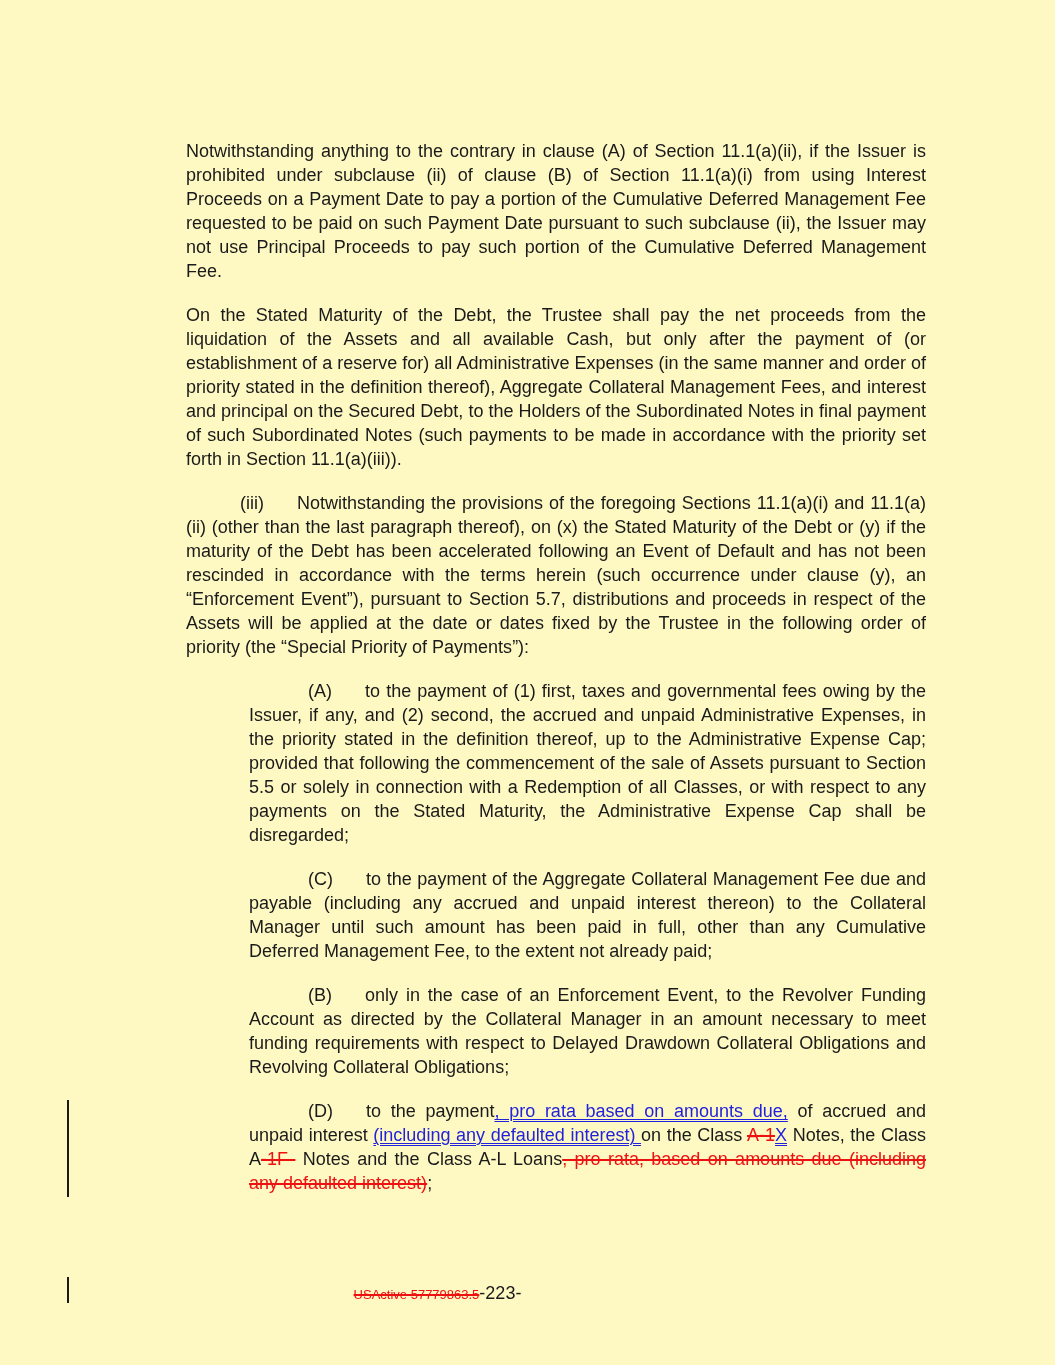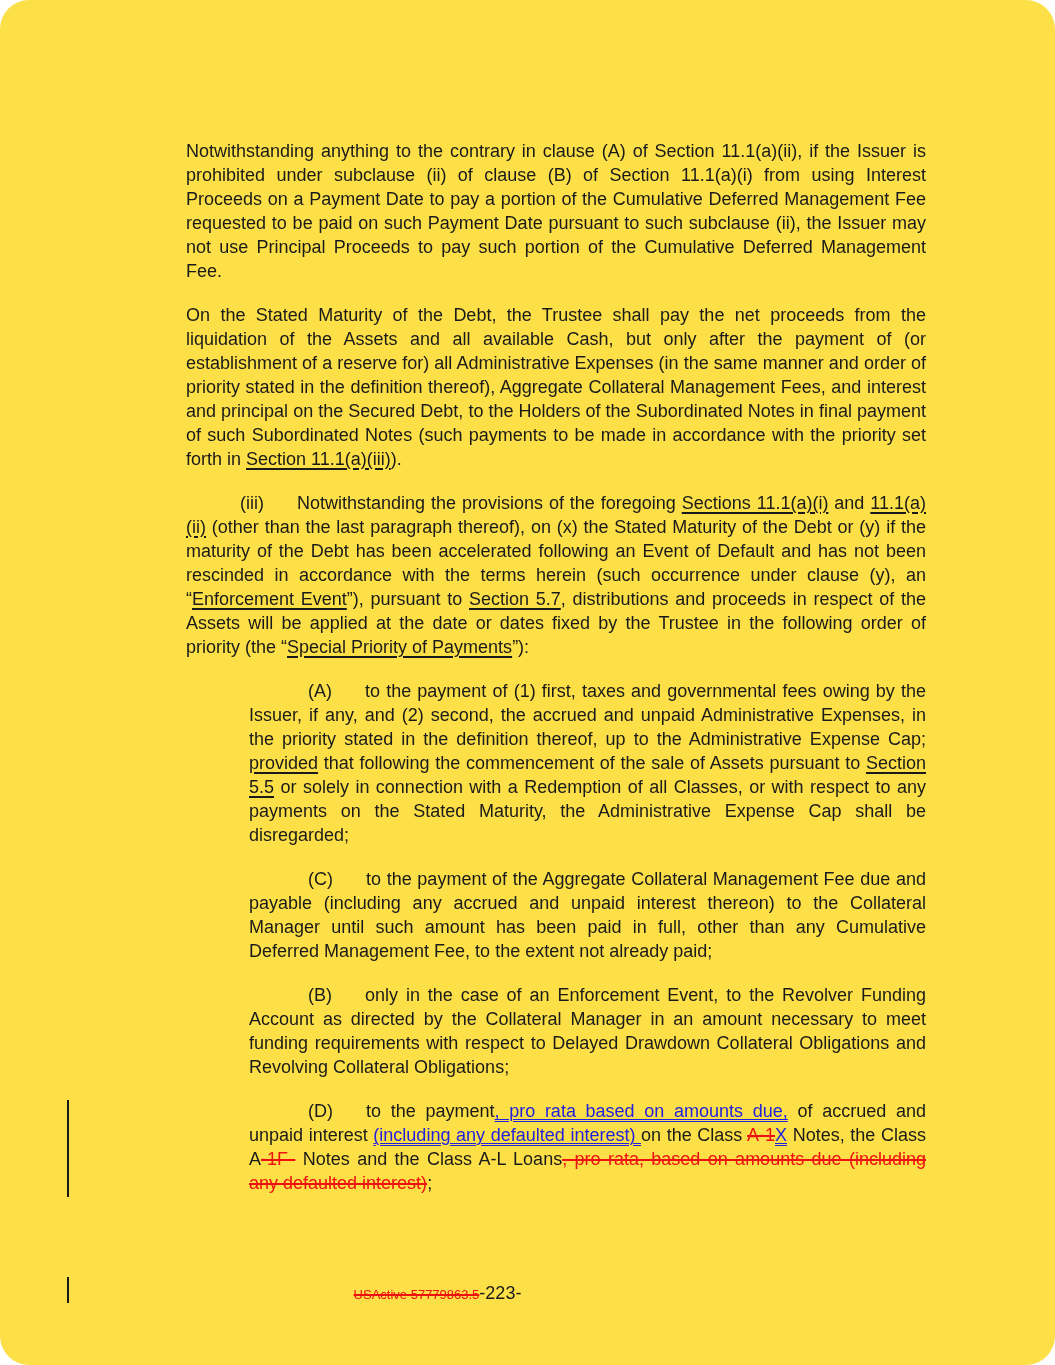--- a/index.html
+++ b/index.html
@@ -1,39 +1,37 @@
 <!DOCTYPE html>
 <html><head>
 <meta charset="utf-8">
 <style>
   * { margin: 0; padding: 0; box-sizing: border-box; }
   html, body { background: #ffffff; }
   .page {
     position: relative;
     width: 1055px;
     height: 1365px;
-    background: #fde047;
+    background: #fef9c3;
     font-family: "Liberation Sans", sans-serif;
     font-size: 18px;
     line-height: 24px;
     color: #1a1a1a;
     overflow: hidden;
-    border-radius: 29px;
   }
   .content { position: absolute; left: 186px; top: 139px; width: 740px; }
   .para { text-align: justify; margin-bottom: 20px; }
   .para.indent { text-indent: 54px; }
   .sub { margin-left: 63px; }
   .sub .para { text-indent: 59px; }
   .sub .para:last-child { margin-bottom: 0; }
 
   .seg-plain { }
   .seg-tab { display: inline-block; width: 33px; }
   .seg-u {
-    text-decoration: underline;
     text-decoration-thickness: 1.5px;
     text-underline-offset: 3px;
   }
   .seg-ins {
     color: #2222dd;
     text-decoration: underline double;
     text-decoration-thickness: 1px;
     text-underline-offset: 2px;
   }
   .seg-del {

